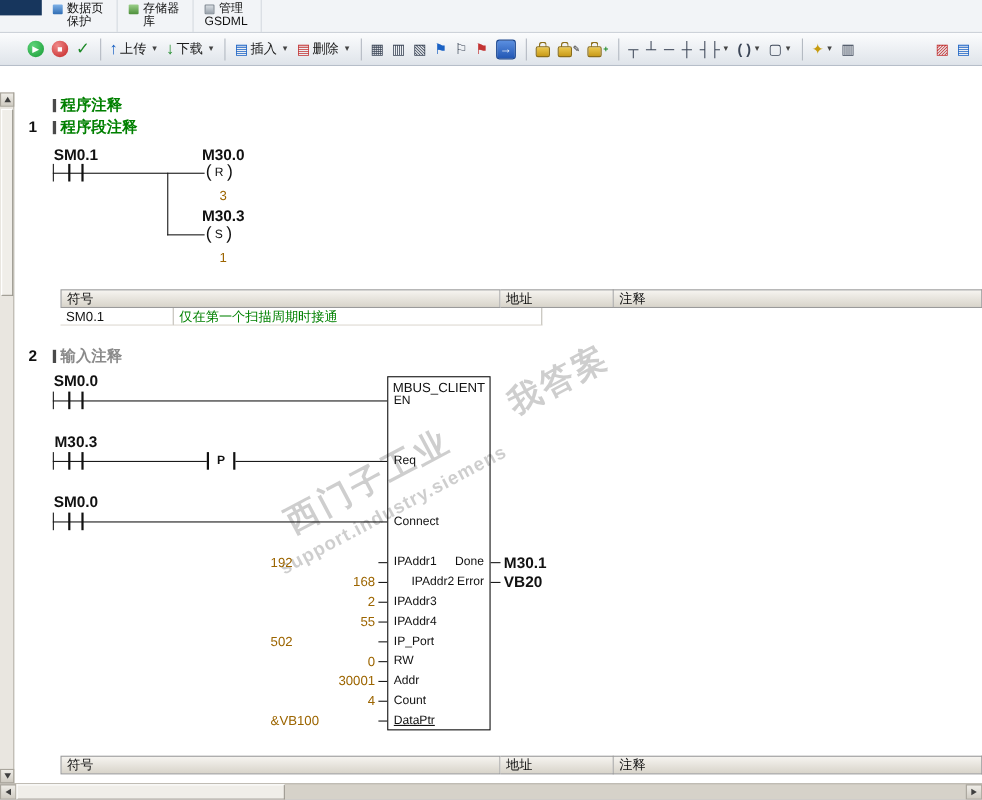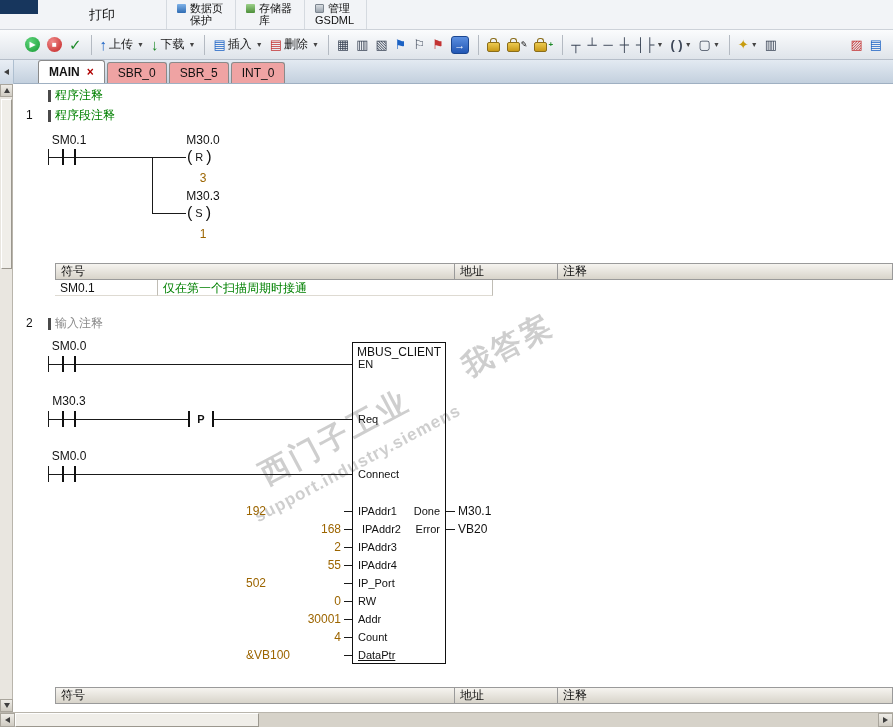--- a/index.html
+++ b/index.html
@@ -49,21 +49,21 @@
   #tabs{display:flex;margin-left:38px;align-items:flex-end;}
   .tab{height:20px;display:flex;align-items:center;font-size:12px;padding:0 10px;margin-right:2px;
        border:1px solid #8a8a8a;border-bottom:none;border-radius:3px 3px 0 0;background:#efa3a3;}
   .tab.active{background:#fff;font-weight:bold;height:22px;}
   .tab .close{color:#b00000;font-weight:bold;margin-left:7px;font-size:12px;}
 
   
   #canvas{position:absolute;left:0;top:84px;width:893px;height:628px;background:#fff;overflow:hidden;}
   .hl{position:absolute;height:1px;background:#1a1a1a;z-index:2;}
   .vl{position:absolute;width:1px;background:#1a1a1a;z-index:2;}
-  .lab{position:absolute;font-size:12px;line-height:14px;white-space:nowrap;z-index:3;}
+  .lab{position:absolute;font-size:14px;line-height:14px;white-space:nowrap;z-index:3;font-weight:bold;}
   .ctr{text-align:center;}
   .green{color:#008000;}
   .gray{color:#8a8a8a;}
   .mk{position:absolute;width:3px;height:12px;background:#4a4a4a;z-index:3;}
   .contact{position:absolute;height:16px;display:flex;align-items:center;justify-content:space-between;z-index:3;}
   .cb{width:2px;height:16px;background:#111;}
   .pp{font-size:11px;font-weight:bold;line-height:1;margin:0 2px;}
   .coil{position:absolute;height:16px;display:flex;align-items:center;z-index:3;background:#fff;padding:0 1px;}
   .paren{font-size:16px;line-height:14px;}
   .cfn{font-size:11px;margin:0 3px;}
@@ -101,23 +101,20 @@
 </style>
 </head>
 <body>
 
 <div id="app">
 
   <div id="ribbon">
     <div id="file-corner">
         <div class="navy"></div>
       </div>
-    <div class="rbig">
-      <span>打印</span>
-    </div>
     <div class="rstack">
       <div class="rrow">
         <i class="ricon ric-blue"></i>
         <span>数据页</span>
       </div>
       <div class="rrow" style="padding-left:13px">
         <span>保护</span>
       </div>
     </div>
     <div class="rstack">
@@ -248,40 +245,20 @@
 
     <div class="spacer"></div>
     <div class="ti">
         <span class="g red">▨</span>
       </div>
     <div class="ti" style="margin-right:8px">
         <span class="g blue">▤</span>
       </div>
   </div>
 
-  <div id="tabbar">
-    <div id="tab-scroll-left">
-        <span class="tri-left"></span>
-      </div>
-    <div id="tabs">
-      <div class="tab active">
-        <span>MAIN</span>
-        <span class="close">×</span>
-      </div>
-      <div class="tab">
-          <span>SBR_0</span>
-        </div>
-      <div class="tab">
-          <span>SBR_5</span>
-        </div>
-      <div class="tab">
-          <span>INT_0</span>
-        </div>
-    </div>
-  </div>
 
   <div id="canvas">
 
     <div class="wm" id="wm1">
       <span>西门子工业</span><span class="wmgap"></span><span>我答案</span>
     </div>
     <div class="wm" id="wm2">
       <span>support.industry.siemens</span>
     </div>
 
@@ -362,21 +339,21 @@
         <i class="cb"></i>
         <i class="cb"></i>
       </div>
 
     <div id="mbus">
       <div class="btitle">MBUS_CLIENT</div>
       <div class="pname" style="left:5px;top:15px">EN</div>
       <div class="pname" style="left:5px;top:70px">Req</div>
       <div class="pname" style="left:5px;top:125px">Connect</div>
       <div class="pname" style="left:5px;top:162px">IPAddr1</div>
-      <div class="pname" style="left:9px;top:180px">IPAddr2</div>
+      <div class="pname" style="left:21px;top:180px">IPAddr2</div>
       <div class="pname" style="left:5px;top:198px">IPAddr3</div>
       <div class="pname" style="left:5px;top:216px">IPAddr4</div>
       <div class="pname" style="left:5px;top:234px">IP_Port</div>
       <div class="pname" style="left:5px;top:252px">RW</div>
       <div class="pname" style="left:5px;top:270px">Addr</div>
       <div class="pname" style="left:5px;top:288px">Count</div>
       <div class="pname u" style="left:5px;top:306px">DataPtr</div>
       <div class="pname pright" style="right:5px;top:162px">Done</div>
       <div class="pname pright" style="right:5px;top:180px">Error</div>
     </div>

